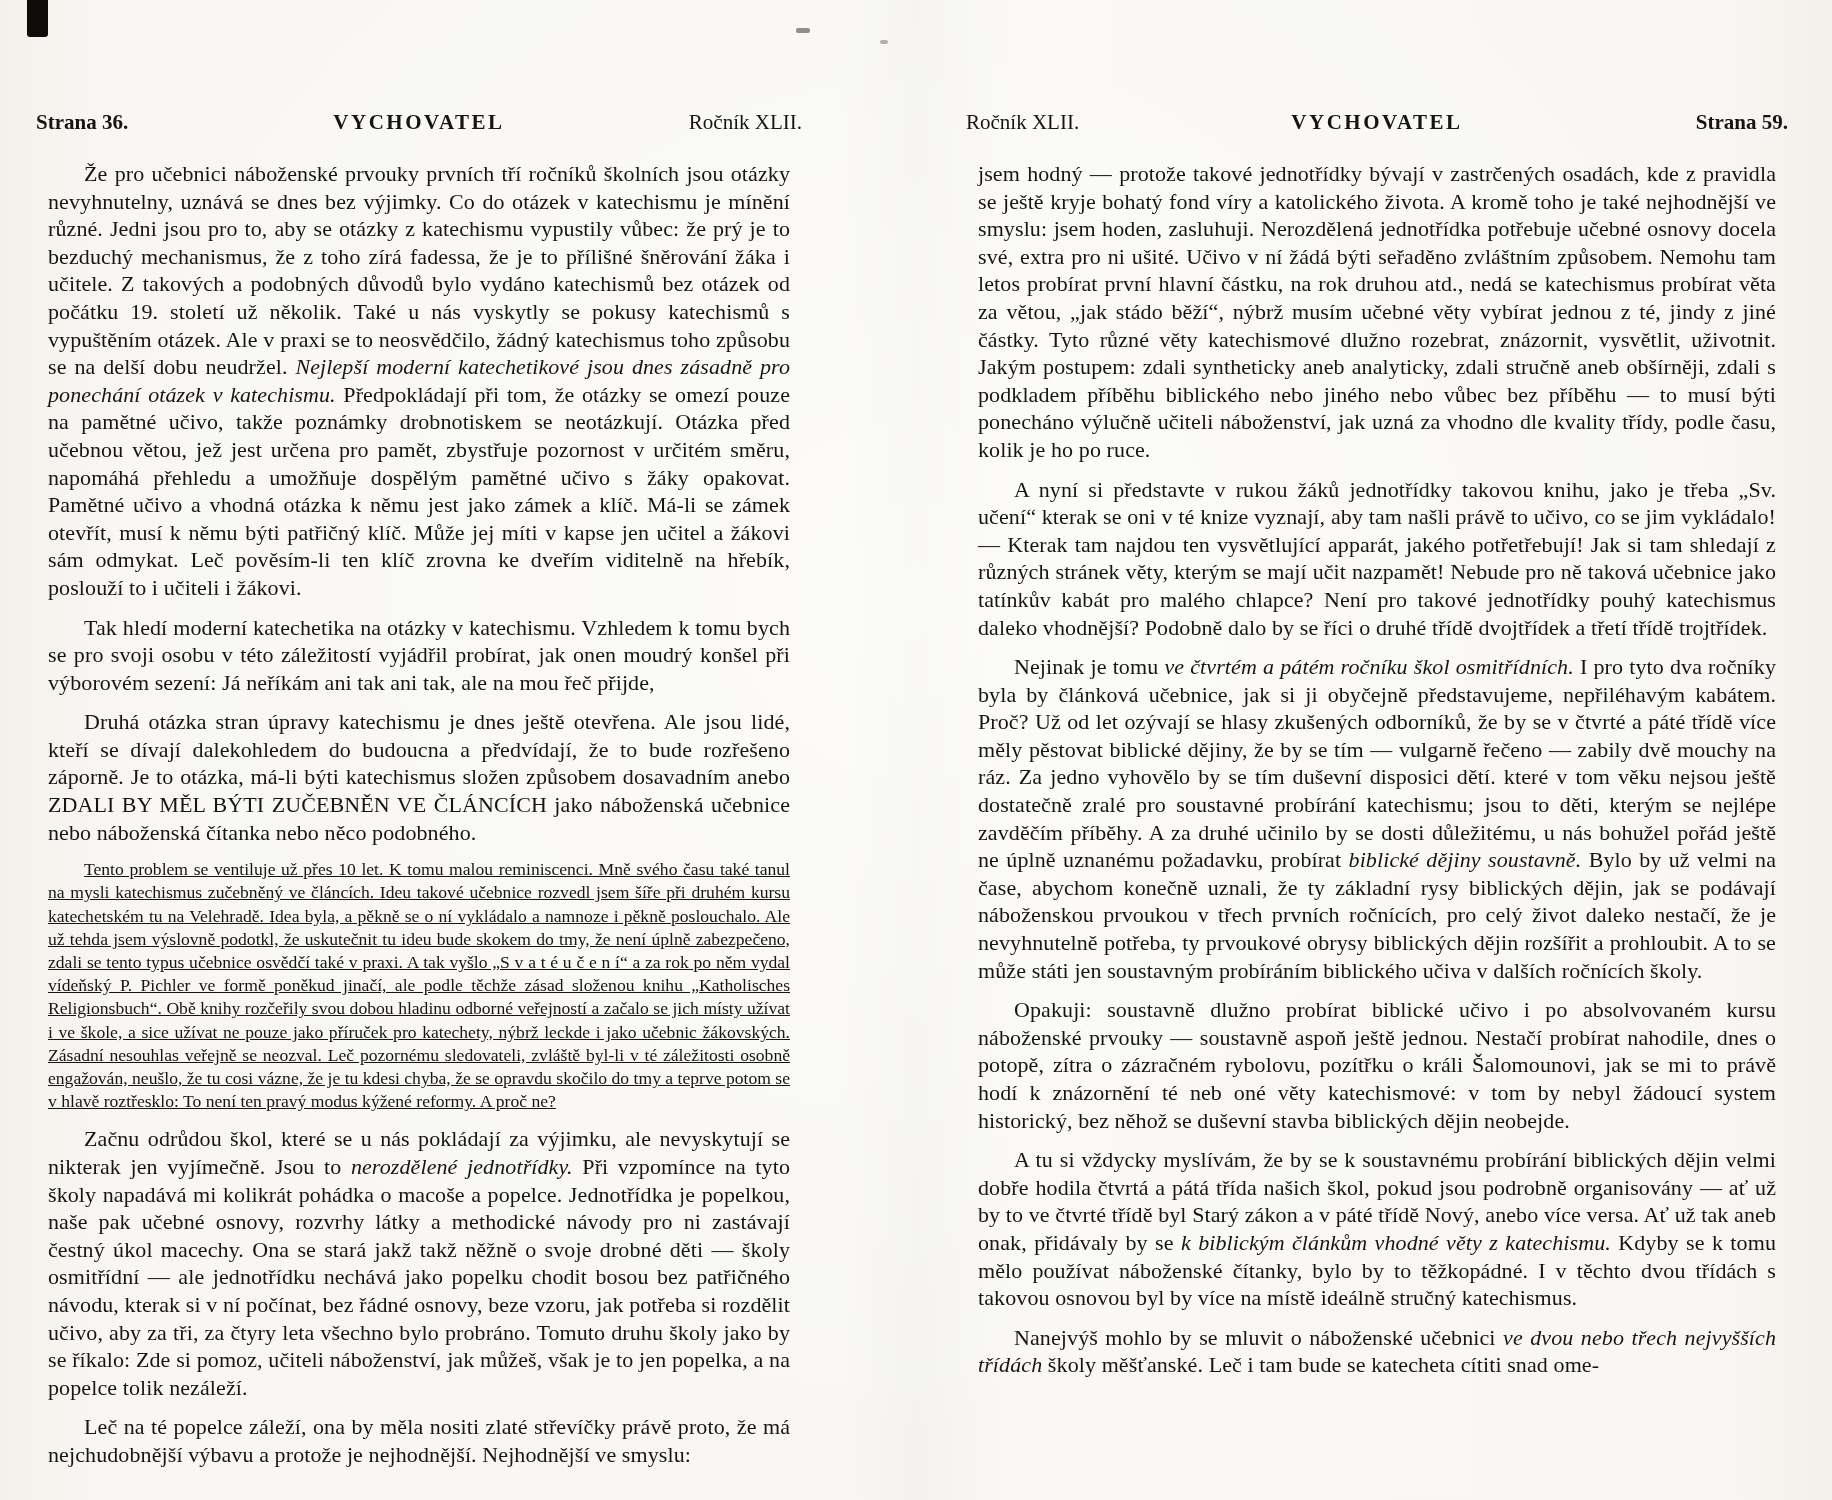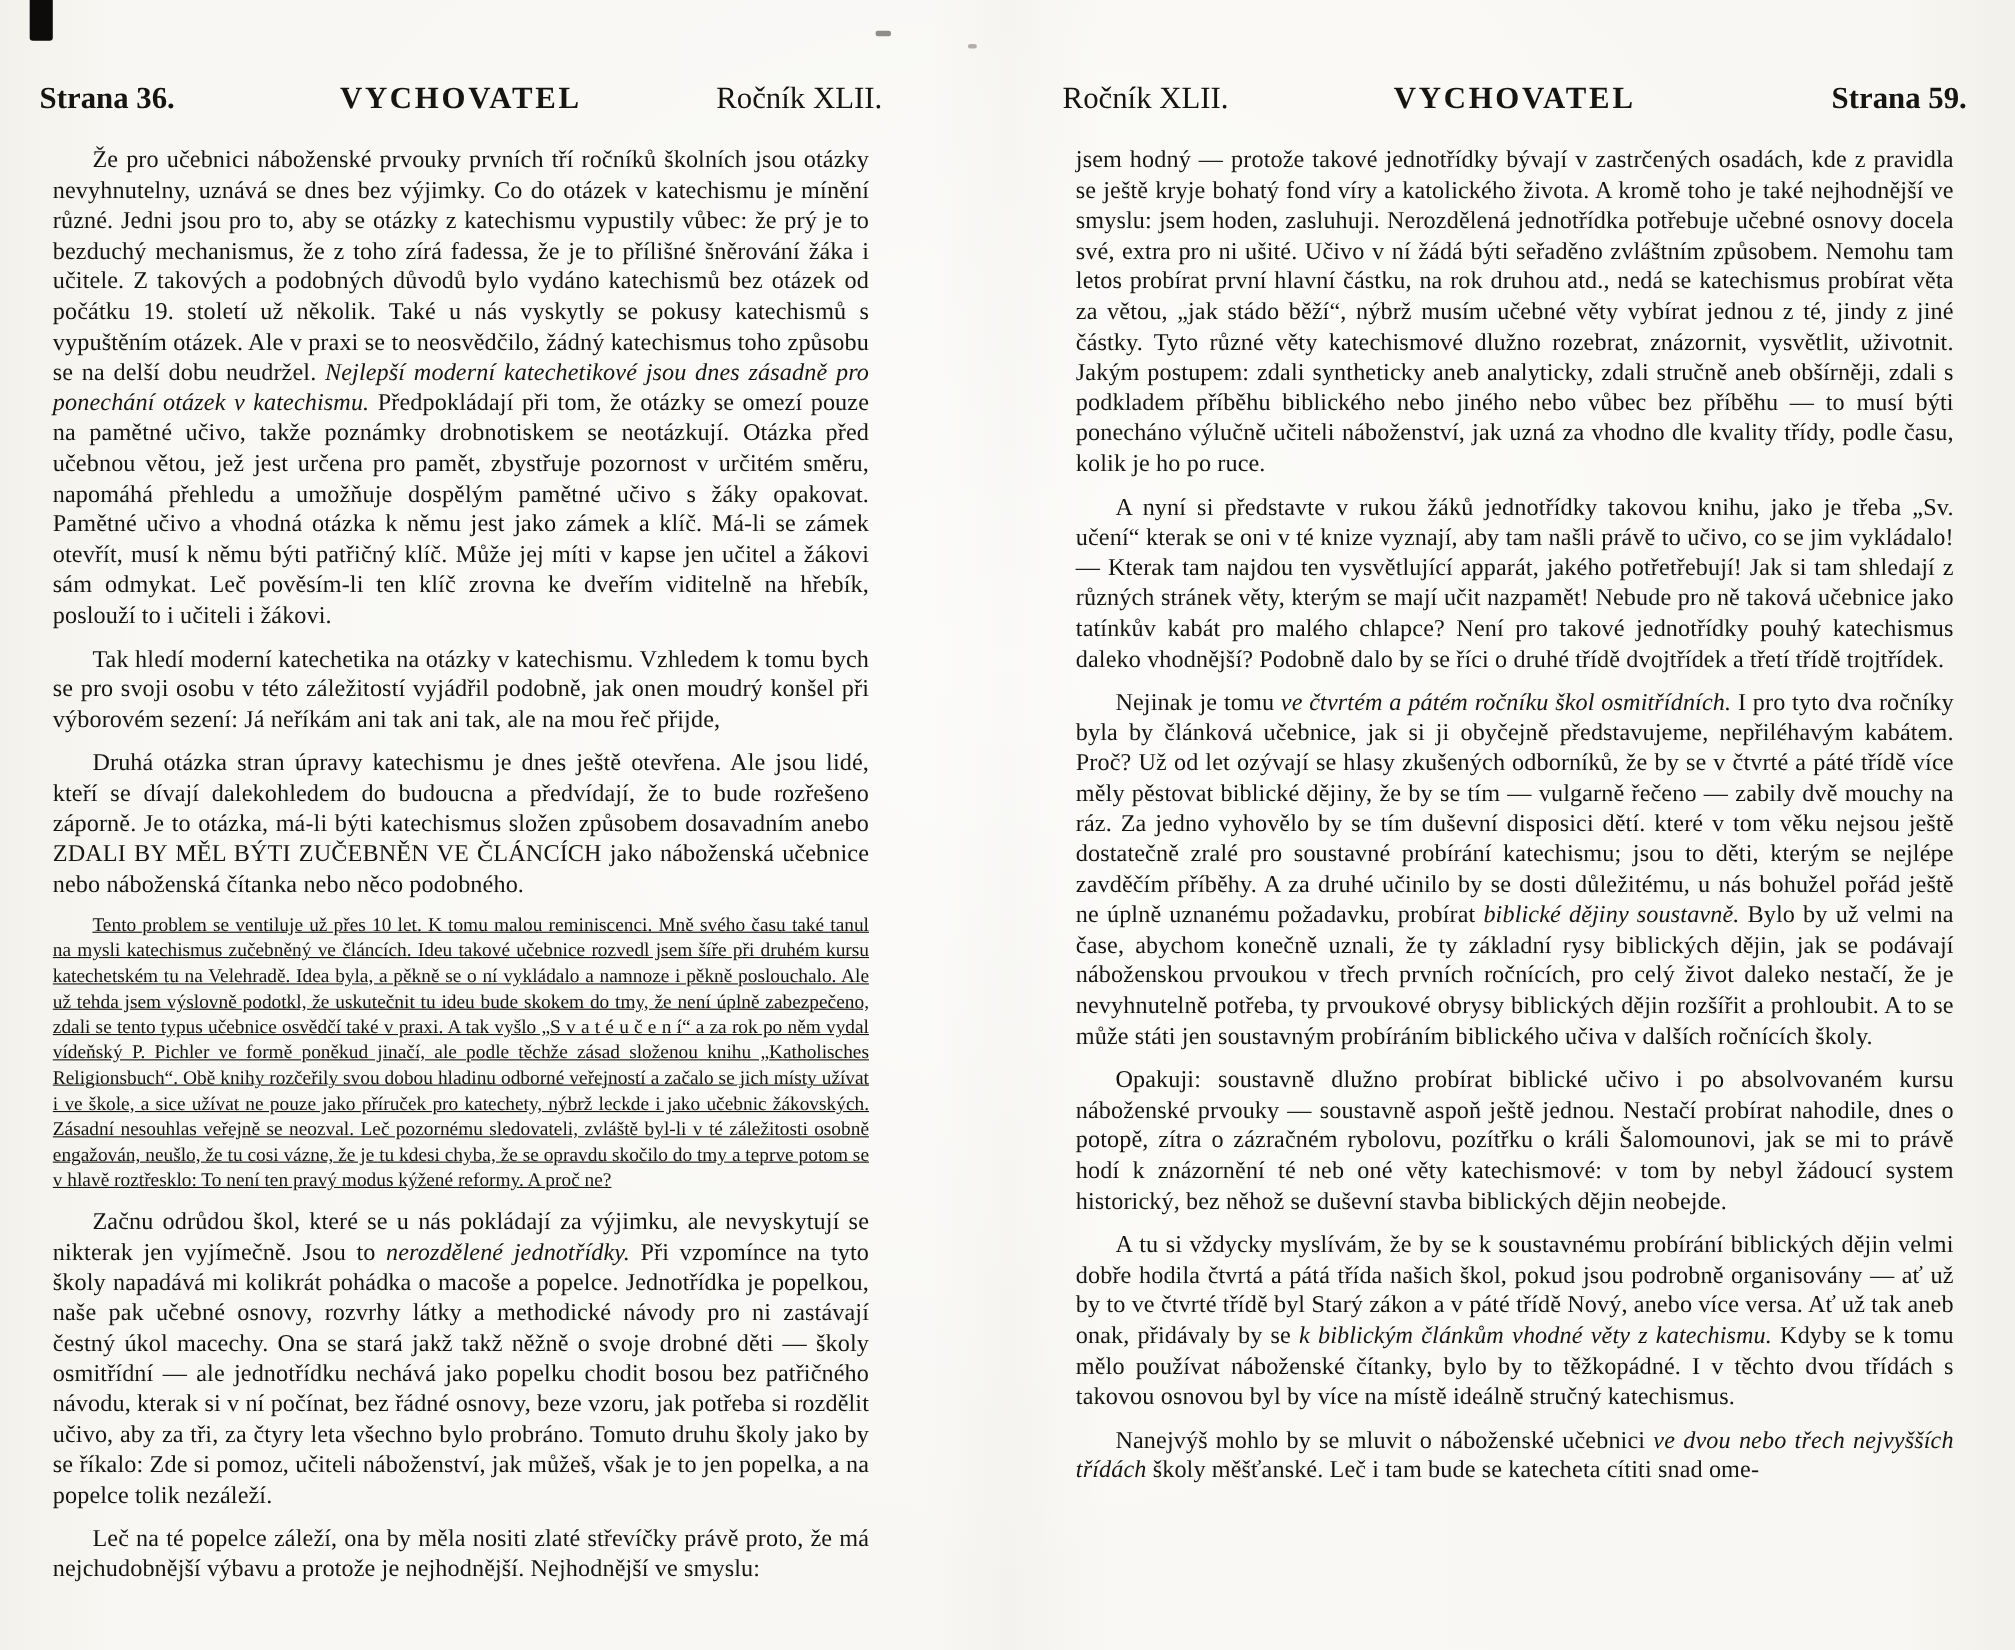--- a/index.html
+++ b/index.html
@@ -14,21 +14,21 @@
     color:#171511;
   }
   .corner-mark{position:absolute;left:27px;top:0;width:21px;height:37px;background:#0d0c0a;border-radius:0 0 3px 3px;}
   .speck-1{position:absolute;left:796px;top:28px;width:14px;height:5px;background:#3a3732;opacity:.55;border-radius:2px;}
   .speck-2{position:absolute;left:880px;top:40px;width:8px;height:4px;background:#4a463f;opacity:.4;border-radius:2px;}
 
   .page{position:absolute;top:74px;}
   #page-left{left:36px;width:766px;}
   #page-right{left:966px;width:822px;}
 
-  .hdr{display:flex;align-items:flex-start;font-size:28px;margin-bottom:25px;}
+  .hdr{display:flex;align-items:flex-start;font-size:21px;margin-bottom:25px;margin-top:36px;}
   .hdr .cell-l{flex:1;text-align:left;}
   .hdr .cell-c{flex:1.3;text-align:center;letter-spacing:2.5px;}
   .hdr .cell-r{flex:1;text-align:right;}
   .hdr .page-num{font-weight:bold;}
   .hdr .masthead{font-weight:bold;}
 
   .body-text p{
     margin:12px;
     text-align:justify;
     font-size:22px;
@@ -48,21 +48,21 @@
   <div class="speck-2"></div>
 
   <div class="page" id="page-left">
     <div class="hdr">
       <span class="cell-l page-num">Strana 36.</span>
       <span class="cell-c masthead">VYCHOVATEL</span>
       <span class="cell-r">Ročník XLII.</span>
     </div>
     <div class="body-text">
         <p class="indent"><span>Že pro učebnici náboženské prvouky prvních tří ročníků školních jsou otázky nevyhnutelny, uznává se dnes bez výjimky. Co do otázek v katechismu je mínění různé. Jedni jsou pro to, aby se otázky z katechismu vypustily vůbec: že prý je to bezduchý mechanismus, že z toho zírá fadessa, že je to přílišné šněrování žáka i učitele. Z takových a podobných důvodů bylo vydáno katechismů bez otázek od počátku 19. století už několik. Také u nás vyskytly se pokusy katechismů s vypuštěním otázek. Ale v praxi se to neosvědčilo, žádný katechismus toho způsobu se na delší dobu neudržel. </span><span class="it">Nejlepší moderní katechetikové jsou dnes zásadně pro ponechání otázek v katechismu.</span><span> Předpokládají při tom, že otázky se omezí pouze na pamětné učivo, takže poznámky drobnotiskem se neotázkují. Otázka před učebnou větou, jež jest určena pro pamět, zbystřuje pozornost v určitém směru, napomáhá přehledu a umožňuje dospělým pamětné učivo s žáky opakovat. Pamětné učivo a vhodná otázka k němu jest jako zámek a klíč. Má-li se zámek otevřít, musí k němu býti patřičný klíč. Může jej míti v kapse jen učitel a žákovi sám odmykat. Leč pověsím-li ten klíč zrovna ke dveřím viditelně na hřebík, poslouží to i učiteli i žákovi.</span></p>
-        <p class="indent"><span>Tak hledí moderní katechetika na otázky v katechismu. Vzhledem k tomu bych se pro svoji osobu v této záležitostí vyjádřil podobně, jak onen moudrý konšel při výborovém sezení: Já neříkám ani tak ani tak, ale na mou řeč přijde,</span></p>
+        <p class="indent"><span>Tak hledí moderní katechetika na otázky v katechismu. Vzhledem k tomu bych se pro svoji osobu v této záležitostí vyjádřil probírat, jak onen moudrý konšel při výborovém sezení: Já neříkám ani tak ani tak, ale na mou řeč přijde,</span></p>
         <p class="indent"><span>Druhá otázka stran úpravy katechismu je dnes ještě otevřena. Ale jsou lidé, kteří se dívají dalekohledem do budoucna a předvídají, že to bude rozřešeno záporně. Je to otázka, má-li býti katechismus složen způsobem dosavadním anebo ZDALI BY MĚL BÝTI ZUČEBNĚN VE ČLÁNCÍCH jako náboženská učebnice nebo náboženská čítanka nebo něco podobného.</span></p>
         <p class="small indent"><span>Tento problem se ventiluje už přes 10 let. K tomu malou reminiscenci. Mně svého času také tanul na mysli katechismus zučebněný ve článcích. Ideu takové učebnice rozvedl jsem šíře při druhém kursu katechetském tu na Velehradě. Idea byla, a pěkně se o ní vykládalo a namnoze i pěkně poslouchalo. Ale už tehda jsem výslovně podotkl, že uskutečnit tu ideu bude skokem do tmy, že není úplně zabezpečeno, zdali se tento typus učebnice osvědčí také v praxi. A tak vyšlo „S v a t é   u č e n í“ a za rok po něm vydal vídeňský P. Pichler ve formě poněkud jinačí, ale podle těchže zásad složenou knihu „Katholisches Religionsbuch“. Obě knihy rozčeřily svou dobou hladinu odborné veřejností a začalo se jich místy užívat i ve škole, a sice užívat ne pouze jako příruček pro katechety, nýbrž leckde i jako učebnic žákovských. Zásadní nesouhlas veřejně se neozval. Leč pozornému sledovateli, zvláště byl-li v té záležitosti osobně engažován, neušlo, že tu cosi vázne, že je tu kdesi chyba, že se opravdu skočilo do tmy a teprve potom se v hlavě roztřesklo: To není ten pravý modus kýžené reformy. A proč ne?</span></p>
         <p class="indent"><span>Začnu odrůdou škol, které se u nás pokládají za výjimku, ale nevyskytují se nikterak jen vyjímečně. Jsou to </span><span class="it">nerozdělené jednotřídky.</span><span> Při vzpomínce na tyto školy napadává mi kolikrát pohádka o macoše a popelce. Jednotřídka je popelkou, naše pak učebné osnovy, rozvrhy látky a methodické návody pro ni zastávají čestný úkol macechy. Ona se stará jakž takž něžně o svoje drobné děti — školy osmitřídní — ale jednotřídku nechává jako popelku chodit bosou bez patřičného návodu, kterak si v ní počínat, bez řádné osnovy, beze vzoru, jak potřeba si rozdělit učivo, aby za tři, za čtyry leta všechno bylo probráno. Tomuto druhu školy jako by se říkalo: Zde si pomoz, učiteli náboženství, jak můžeš, však je to jen popelka, a na popelce tolik nezáleží.</span></p>
         <p class="indent"><span>Leč na té popelce záleží, ona by měla nositi zlaté střevíčky právě proto, že má nejchudobnější výbavu a protože je nejhodnější. Nejhodnější ve smyslu:</span></p>
       </div>
   </div>
 
   <div class="page" id="page-right">
     <div class="hdr">
       <span class="cell-l">Ročník XLII.</span>

